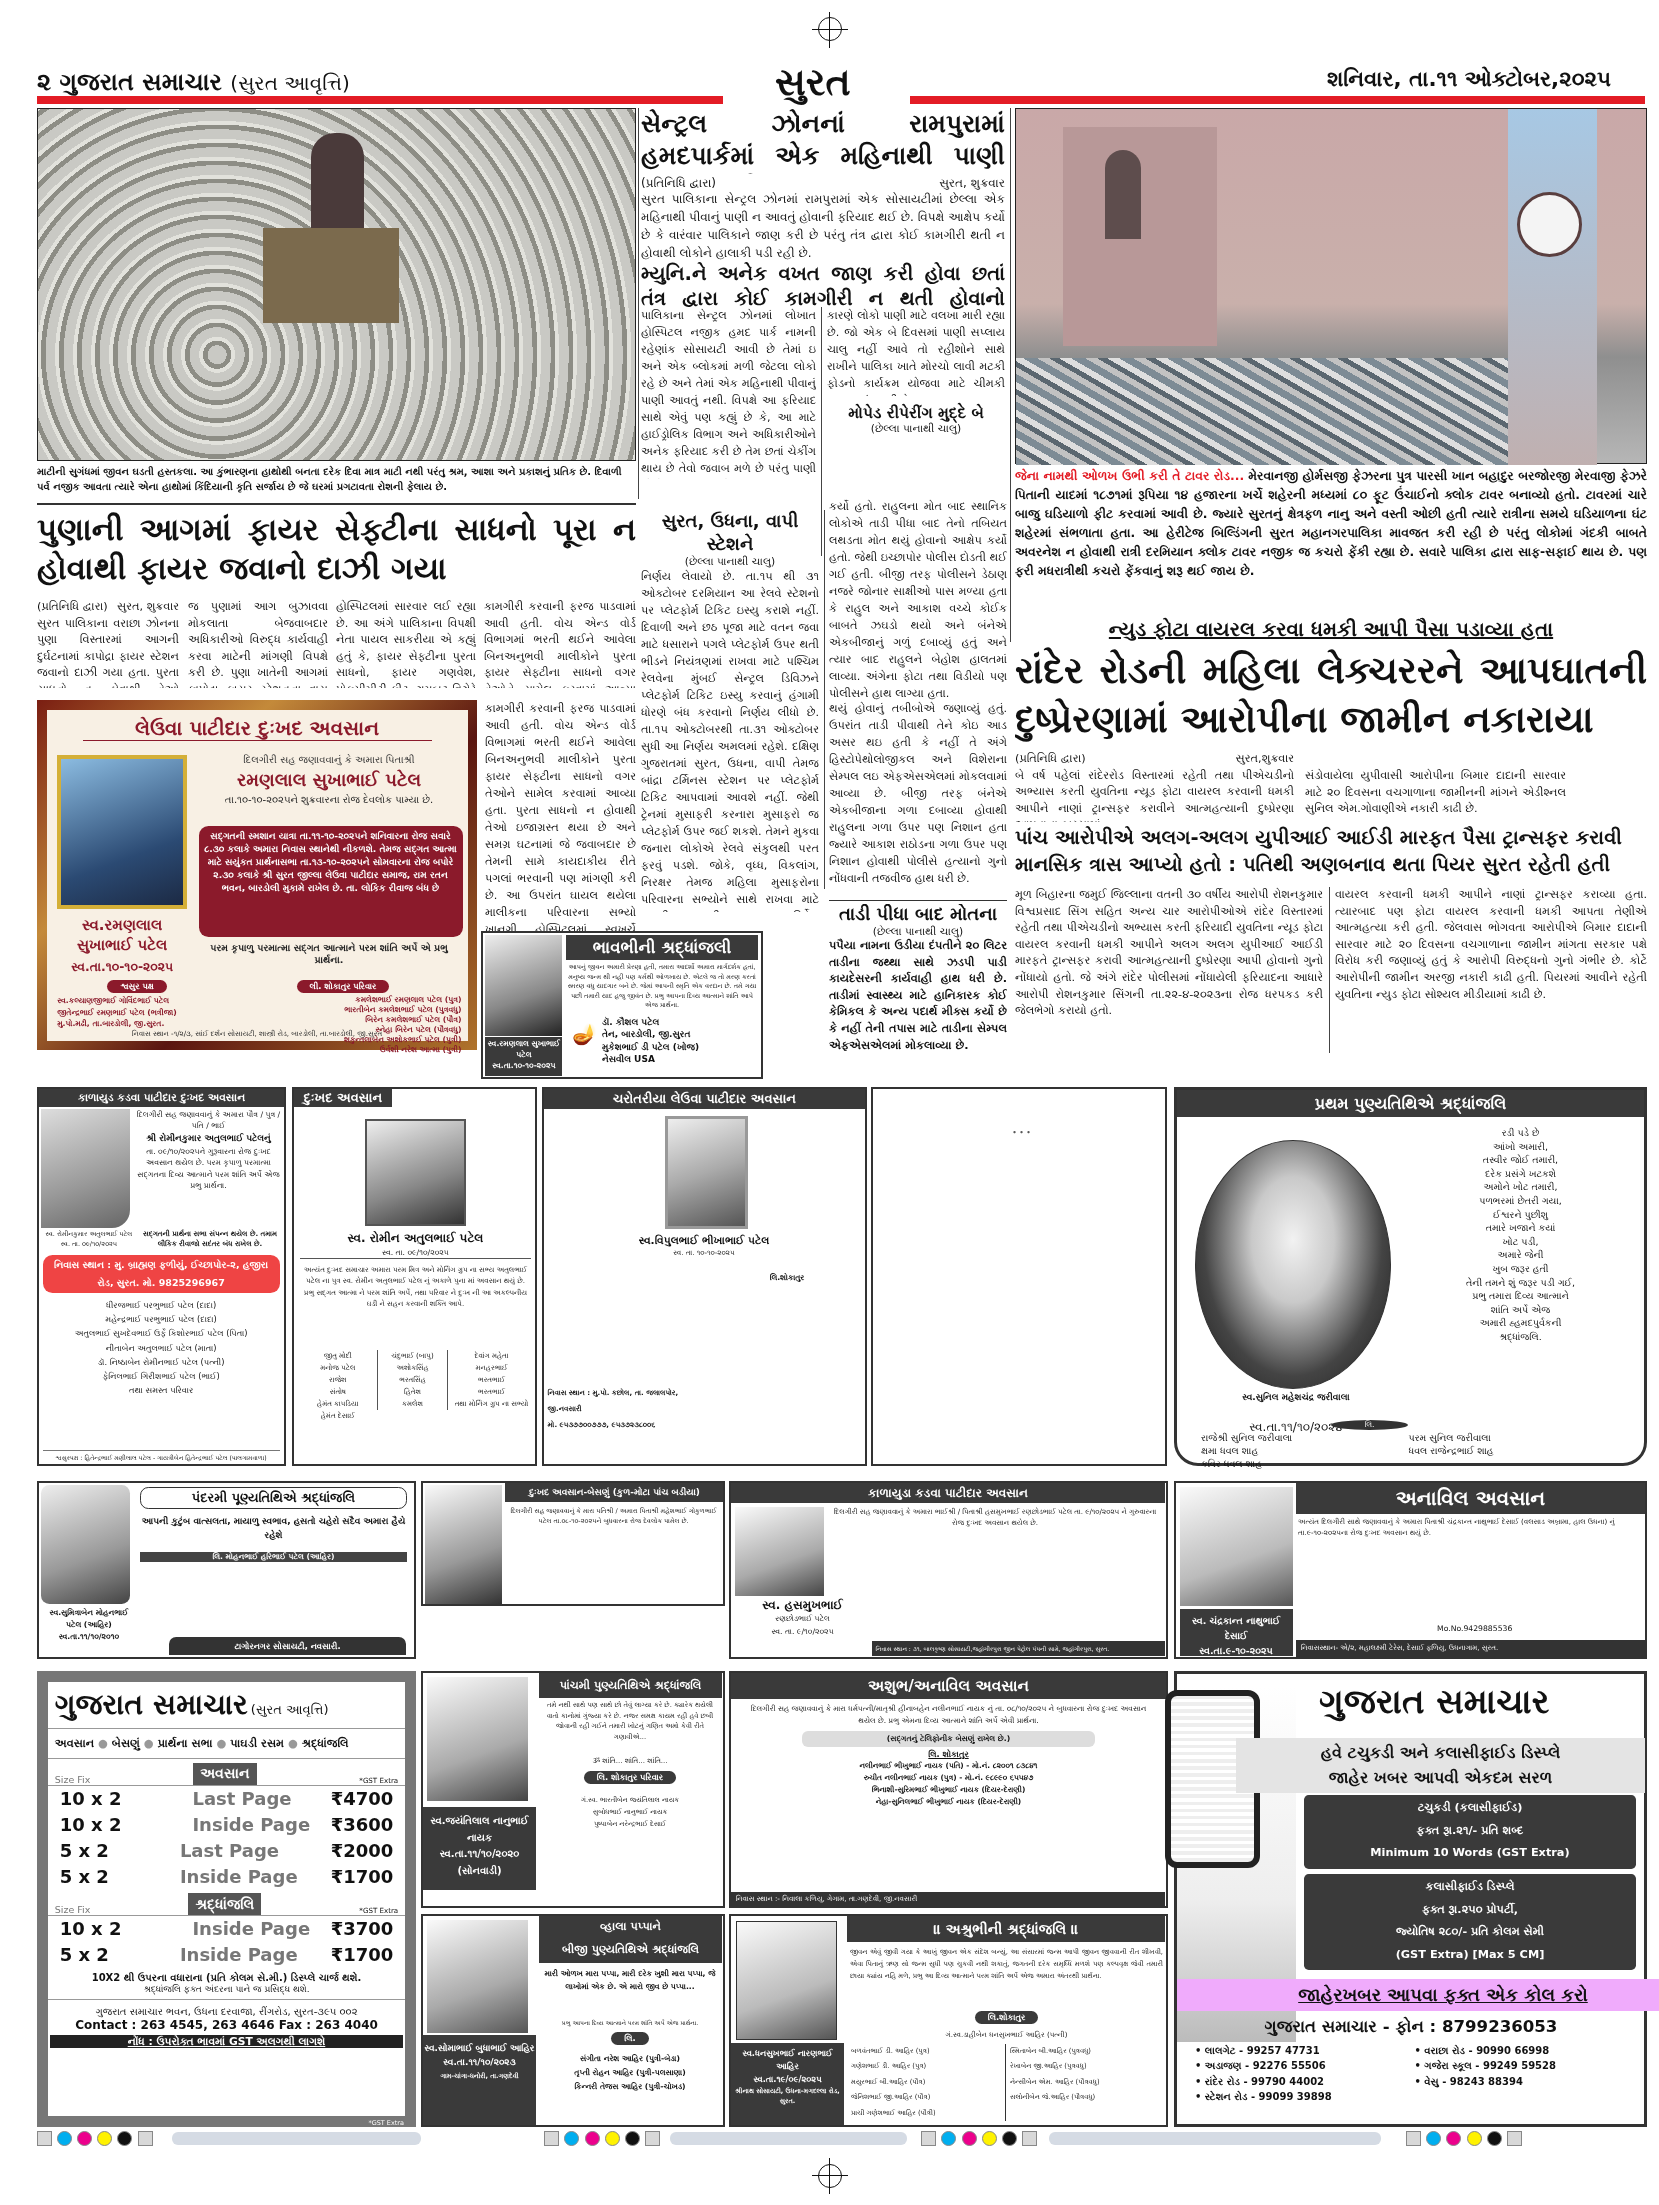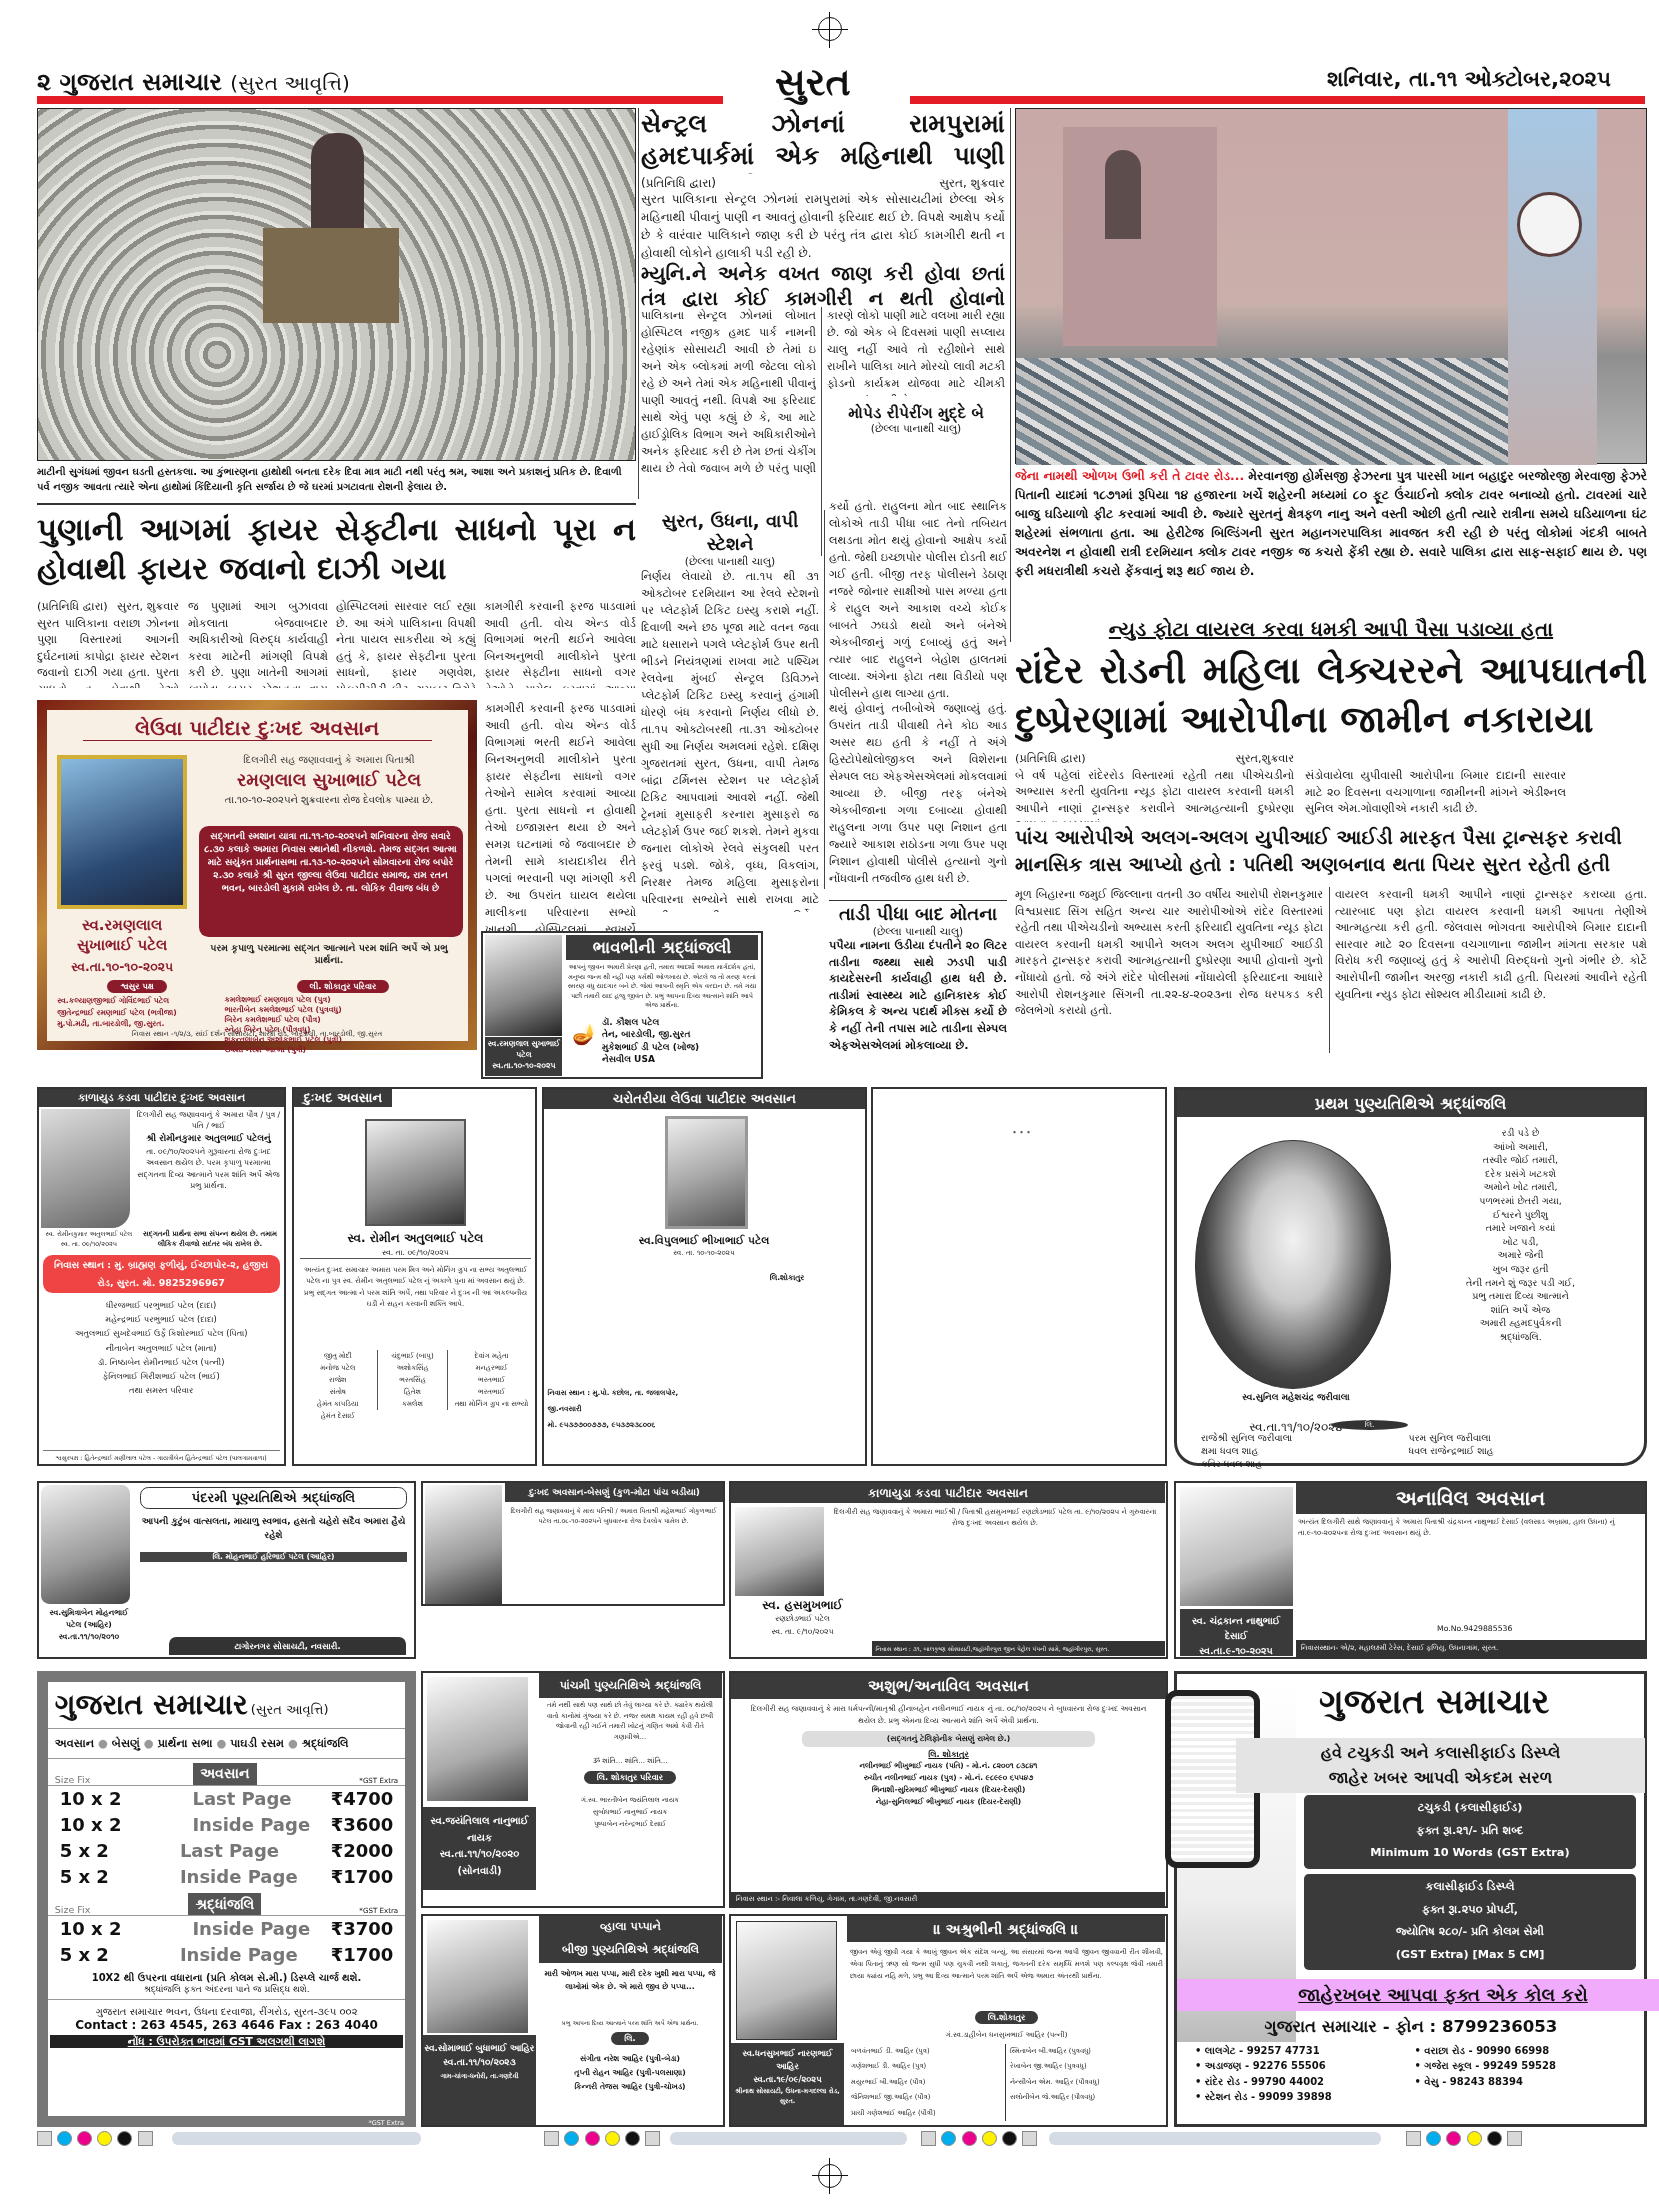--- a/index.html
+++ b/index.html
@@ -140,21 +140,21 @@
     <div class="abs center" style="left:10.7px;top:270px;width:160px">
       <span class="pill" style="background:#8b1a2b;font-size:8.3px">શ્વસુર પક્ષ</span>
       <div id="ram-inlaws" style="font-size:7.7px;font-weight:bold;line-height:11.3px;text-align:left;margin-top:2.4px">
           <div>સ્વ.કલ્યાણજીભાઈ ગોવિંદભાઈ પટેલ</div>
           <div>જીતેન્દ્રભાઈ રમણભાઈ પટેલ (ભત્રીજા)</div>
           <div>મુ.પો.મઢી, તા.બારડોલી, જી.સુરત.</div>
         </div>
     </div>
     <div class="abs center" style="left:178px;top:270px;width:237px">
       <span class="pill" style="background:#8b1a2b;font-size:8.3px">લી. શોકાતુર પરિવાર</span>
-      <div id="ram-family" style="font-size:7.7px;font-weight:bold;line-height:10px;text-align:left;margin-top:2.4px">
+      <div id="ram-family" style="font-size:7.7px;font-weight:bold;line-height:10px;text-align:right;margin-top:2.4px">
           <div>કમલેશભાઈ રમણલાલ પટેલ (પુત્ર)</div>
           <div>ભારતીબેન કમલેશભાઈ પટેલ (પુત્રવધુ)</div>
           <div>બિરેન કમલેશભાઈ પટેલ (પૌત્ર)</div>
           <div>સ્નેહા બિરેન પટેલ (પૌત્રવધુ)</div>
           <div>શકુન્તલાબેન અશોકભાઈ પટેલ (પુત્રી)</div>
           <div>ઉર્વશી નરેશ આત્મા (પુત્રી)</div>
         </div>
     </div>
     <div class="abs center" style="left:6px;bottom:2.4px;width:409px;font-size:7.1px;color:#222">નિવાસ સ્થાન -૧/૨/૩, સાંઈ દર્શન સોસાયટી, શાસ્ત્રી રોડ, બારડોલી, તા.બારડોલી, જી.સુરત</div>
   </div>

